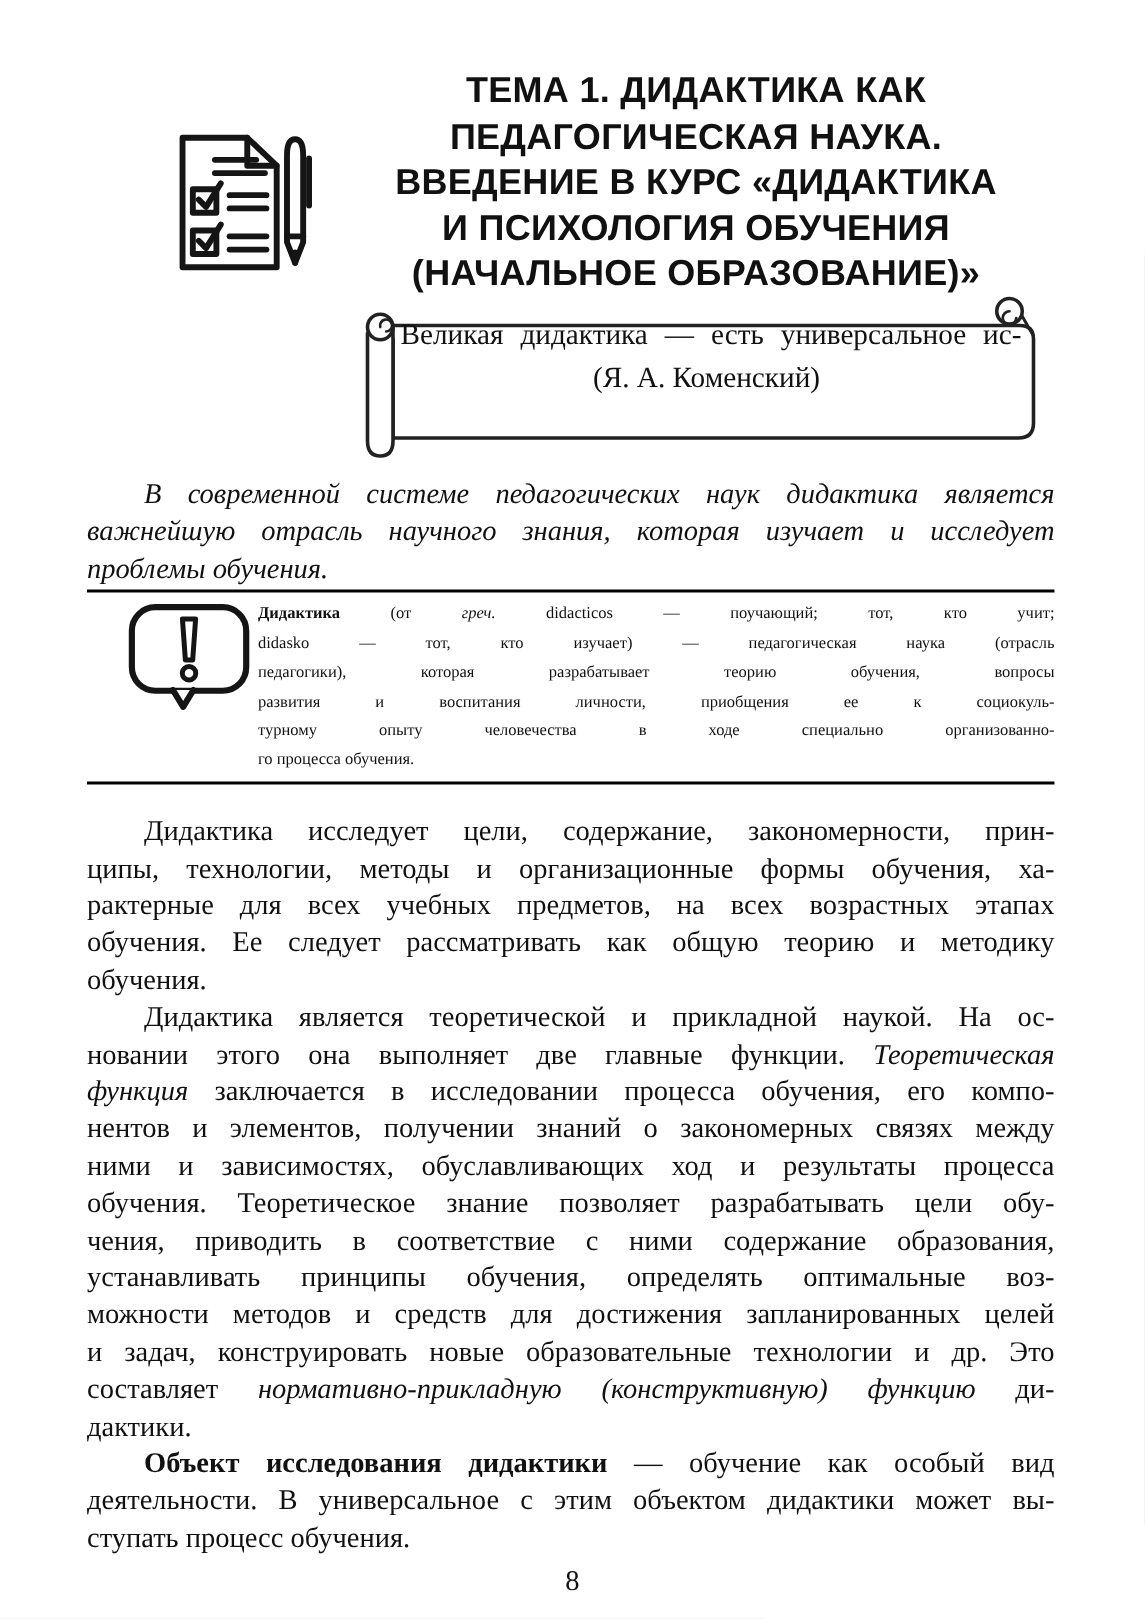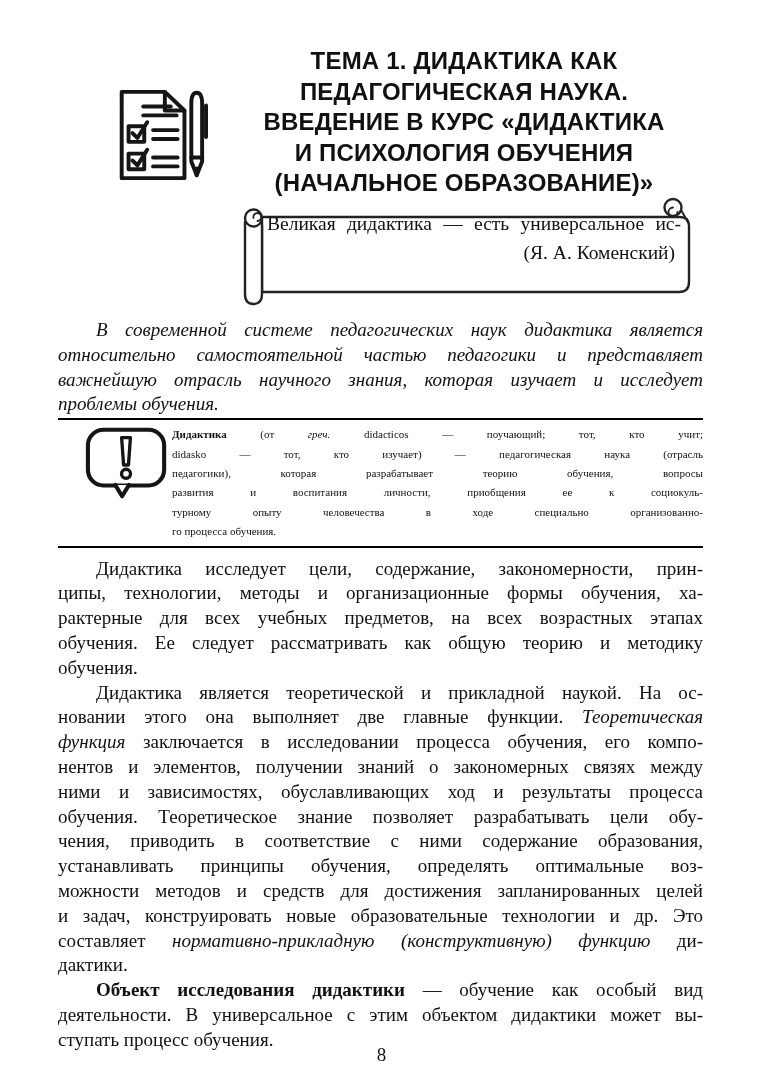--- a/index.html
+++ b/index.html
@@ -24,28 +24,28 @@
     letter-spacing:.2px;
   }
   .title .line{text-align:center;text-align-last:center;}
   
   .scroll{position:relative;margin:-12px 0 0 178px;width:458px;height:116px;}
   .scroll svg{position:absolute;left:0;top:0;}
   .scroll-text{
     position:absolute;left:31px;top:17px;right:13px;
     font-size:19.5px;line-height:29px;
   }
-  .scroll-attr{text-align:right;padding-right:6px;font-size:19.5px;line-height:29px;}
+  .scroll-attr{text-align:center;padding-right:6px;font-size:19.5px;line-height:29px;}
   
   .body{font-size:19px;line-height:24.8px;margin:0;}
   .just .line{text-align:justify;text-align-last:justify;}
   .just .line.last{text-align-last:left;}
   .indent .line.first{text-indent:38px;}
   .p1{margin-top:10px;font-style:italic;}
-  .p2{margin-top:9px;}
+  .p2{margin-top:20px;}
   .b{font-weight:bold;}
   .i{font-style:italic;}
   
   .defblock{
     position:relative;margin-top:1px;
     border-top:2px solid #000;border-bottom:2px solid #000;
     padding:5px 0 4px;
     min-height:118px;box-sizing:border-box;
   }
   .bubble-icon{position:absolute;left:26px;top:5px;width:86px;height:78px;}
@@ -101,21 +101,20 @@
     <div class="scroll-text">
       <div class="just">
           <div class="line first"><span>Великая дидактика — есть универсальное ис-</span></div>
         </div>
       <div class="scroll-attr">(Я. А. Коменский)</div>
     </div>
   </div>
 
   <div class="body just indent p1">
       <div class="line first"><span>В современной системе педагогических наук дидактика является</span></div>
-      <div class="line"><span>относительно самостоятельной частью педагогики и представляет</span></div>
       <div class="line"><span>важнейшую отрасль научного знания, которая изучает и исследует</span></div>
       <div class="line last"><span>проблемы обучения.</span></div>
     </div>
 
   <div class="defblock">
     <svg class="bubble-icon" viewBox="0 0 88 78" fill="none" stroke="#151515" stroke-width="4.2" stroke-linecap="round" stroke-linejoin="round">
       <rect x="4" y="4" width="78" height="57" rx="16" fill="#fff"></rect>
       <path d="M32,60.5 L39,72 L46,60.5" fill="#fff"></path>
       <path d="M38.5,12 h9 L45.5,40 h-5 Z" stroke-width="3.4" fill="#fff"></path>
       <circle cx="43" cy="49" r="4.6" stroke-width="3.4" fill="#fff"></circle>

